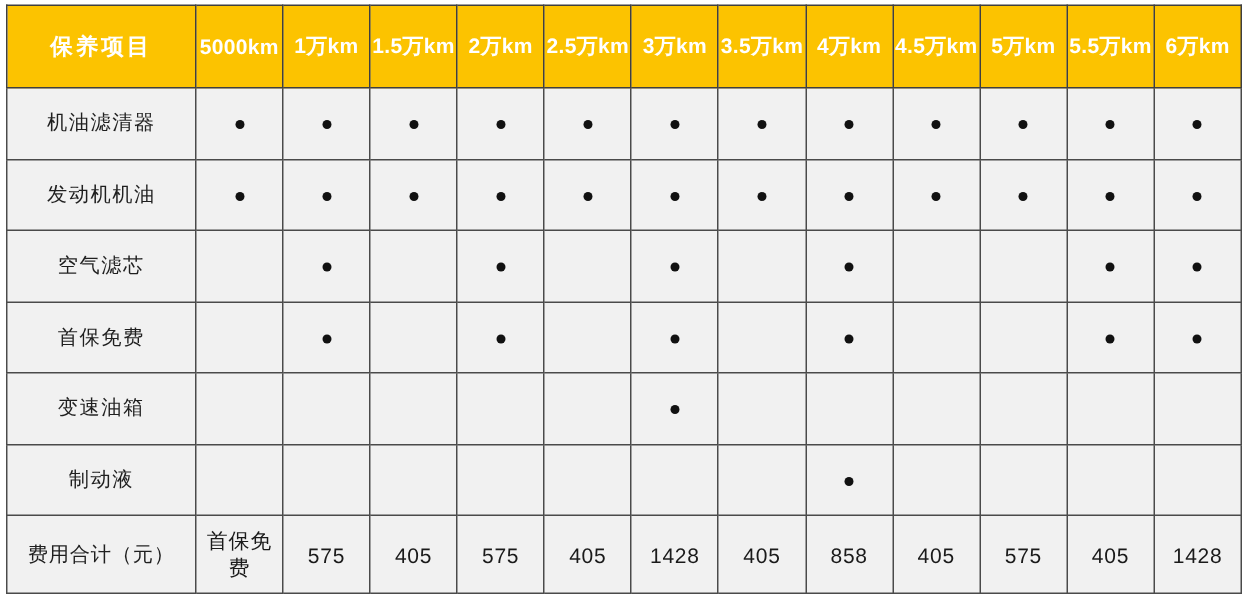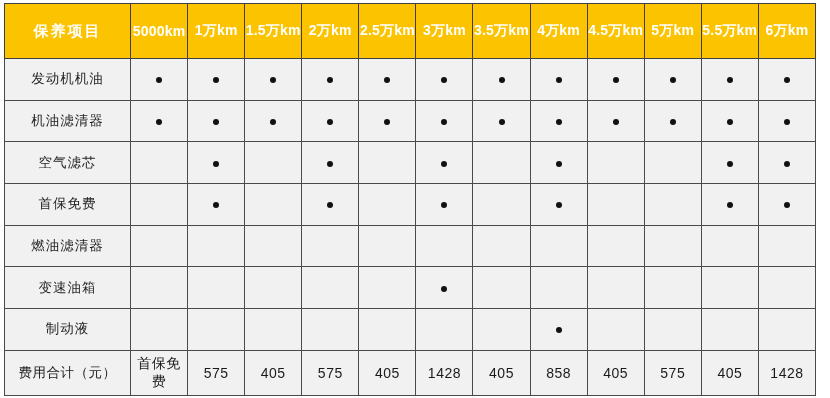--- a/index.html
+++ b/index.html
@@ -11,21 +11,21 @@
     width: 830px;
     height: 398px;
     overflow: hidden;
     font-family: "Liberation Sans", "DejaVu Sans", sans-serif;
   }
 
   #maintenance-table {
     width: 830px;
     height: 398px;
     box-sizing: border-box;
-    padding: 3px 14px 2px 4px;
+    padding: 3px 2px 2px 4px;
   }
 
   table.sched {
     width: 100%;
     height: 100%;
     border-collapse: collapse;
     table-layout: fixed;
   }
 
   table.sched td, table.sched th {
@@ -100,50 +100,50 @@
           <th>4万km</th>
           <th>4.5万km</th>
           <th>5万km</th>
           <th>5.5万km</th>
           <th>6万km</th>
         </tr>
     </thead>
     <tbody>
 
     <tr>
+          <td class="rowlabel">机油滤清器</td>
+          <td><span class="dot"></span></td>
+          <td><span class="dot"></span></td>
+          <td><span class="dot"></span></td>
+          <td><span class="dot"></span></td>
+          <td><span class="dot"></span></td>
+          <td><span class="dot"></span></td>
+          <td><span class="dot"></span></td>
+          <td><span class="dot"></span></td>
+          <td><span class="dot"></span></td>
+          <td><span class="dot"></span></td>
+          <td><span class="dot"></span></td>
+          <td><span class="dot"></span></td>
+        </tr>
+        <tr>
           <td class="rowlabel">发动机机油</td>
           <td><span class="dot"></span></td>
           <td><span class="dot"></span></td>
           <td><span class="dot"></span></td>
           <td><span class="dot"></span></td>
           <td><span class="dot"></span></td>
           <td><span class="dot"></span></td>
           <td><span class="dot"></span></td>
           <td><span class="dot"></span></td>
           <td><span class="dot"></span></td>
           <td><span class="dot"></span></td>
           <td><span class="dot"></span></td>
           <td><span class="dot"></span></td>
         </tr>
         <tr>
-          <td class="rowlabel">机油滤清器</td>
-          <td><span class="dot"></span></td>
-          <td><span class="dot"></span></td>
-          <td><span class="dot"></span></td>
-          <td><span class="dot"></span></td>
-          <td><span class="dot"></span></td>
-          <td><span class="dot"></span></td>
-          <td><span class="dot"></span></td>
-          <td><span class="dot"></span></td>
-          <td><span class="dot"></span></td>
-          <td><span class="dot"></span></td>
-          <td><span class="dot"></span></td>
-          <td><span class="dot"></span></td>
-        </tr>
-        <tr>
           <td class="rowlabel">空气滤芯</td>
           <td></td>
           <td><span class="dot"></span></td>
           <td></td>
           <td><span class="dot"></span></td>
           <td></td>
           <td><span class="dot"></span></td>
           <td></td>
           <td><span class="dot"></span></td>
           <td></td>
@@ -158,35 +158,20 @@
           <td></td>
           <td><span class="dot"></span></td>
           <td></td>
           <td><span class="dot"></span></td>
           <td></td>
           <td><span class="dot"></span></td>
           <td></td>
           <td></td>
           <td><span class="dot"></span></td>
           <td><span class="dot"></span></td>
-        </tr>
-        <tr>
-          <td class="rowlabel">燃油滤清器</td>
-          <td></td>
-          <td></td>
-          <td></td>
-          <td></td>
-          <td></td>
-          <td></td>
-          <td></td>
-          <td></td>
-          <td></td>
-          <td></td>
-          <td></td>
-          <td></td>
         </tr>
         <tr>
           <td class="rowlabel">变速油箱</td>
           <td></td>
           <td></td>
           <td></td>
           <td></td>
           <td></td>
           <td><span class="dot"></span></td>
           <td></td>

